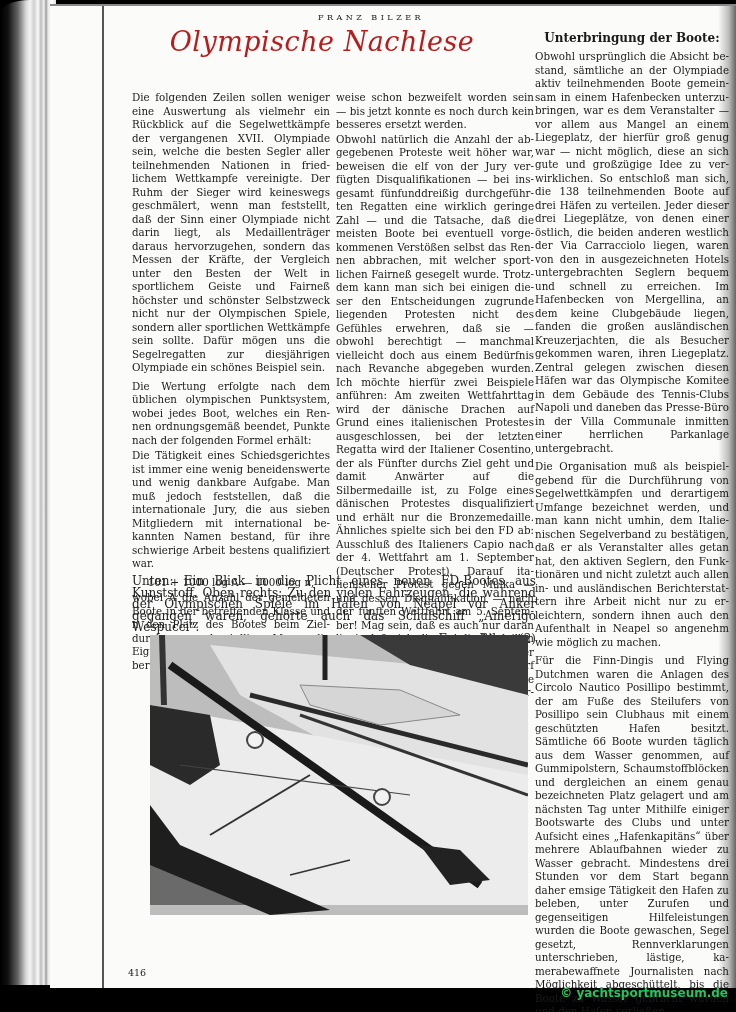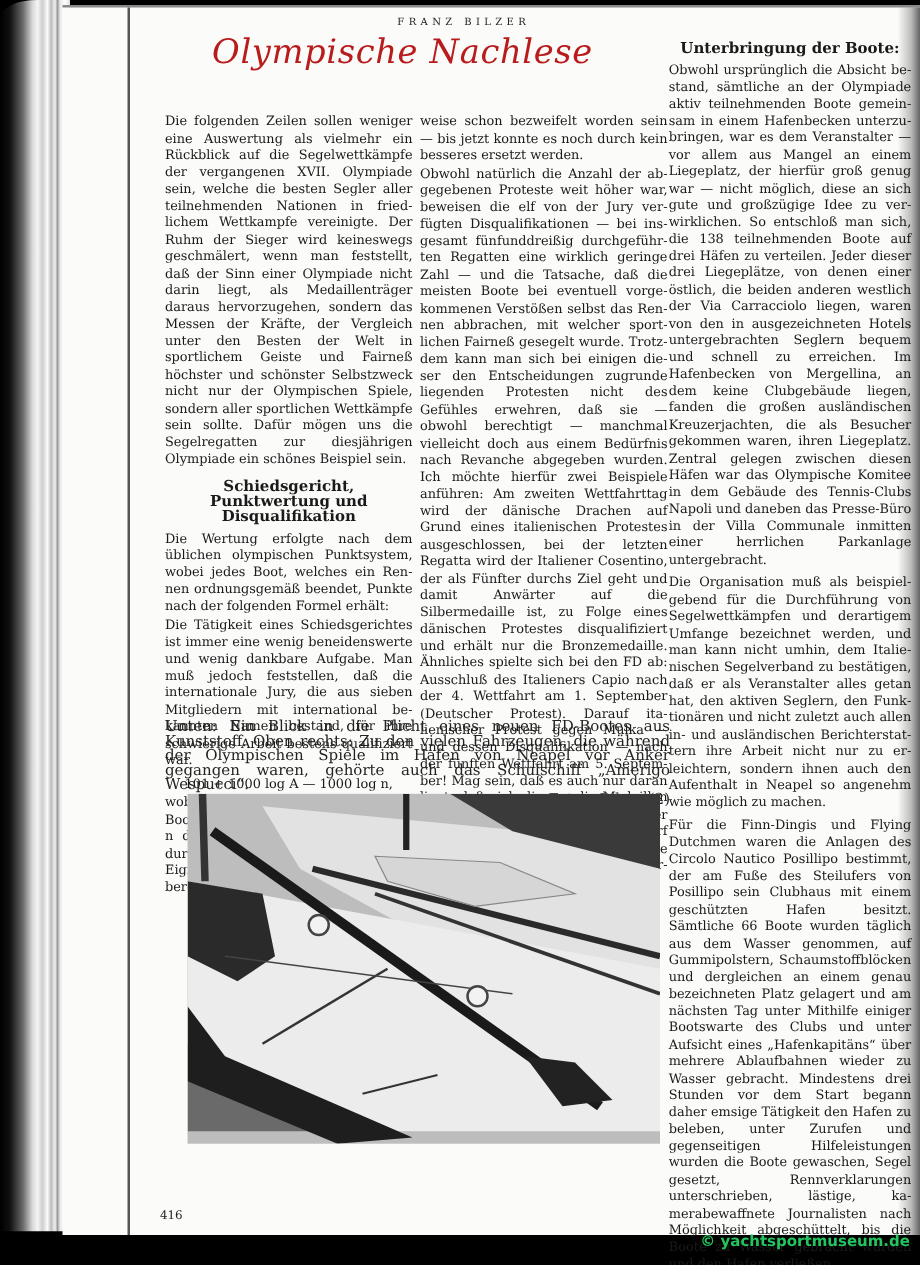--- a/index.html
+++ b/index.html
@@ -69,21 +69,20 @@
 <div class="book-edge"></div>
 
 <div class="page">
   <div class="gutter-line"></div>
 
   <div class="byline">FRANZ BILZER</div>
   <div class="title">Olympische Nachlese</div>
 
   <div class="col col1">
     <p>Die folgenden Zeilen sollen weniger eine Auswertung als vielmehr ein Rückblick auf die Segelwettkämpfe der vergangenen XVII. Olympiade sein, welche die besten Segler aller teilnehmenden Nationen in fried­lichem Wettkampfe vereinigte. Der Ruhm der Sieger wird keineswegs geschmälert, wenn man feststellt, daß der Sinn einer Olympiade nicht darin liegt, als Medaillenträger daraus hervorzugehen, sondern das Messen der Kräfte, der Vergleich unter den Besten der Welt in sportlichem Geiste und Fairneß höchster und schönster Selbstzweck nicht nur der Olympischen Spiele, sondern aller sportlichen Wettkämpfe sein sollte. Dafür mögen uns die Segelregatten zur diesjährigen Olympiade ein schö­nes Beispiel sein.</p>
-    <div class="subhead">Schiedsgericht, Punktwertung und Disqualifikation</div>
     <p style="margin-bottom:2px">Die Wertung erfolgte nach dem üblichen olympischen Punktsystem, wobei jedes Boot, welches ein Ren­nen ordnungsgemäß beendet, Punkte nach der folgenden Formel erhält:</p>
     <p>Die Tätigkeit eines Schiedsgerichtes ist immer eine wenig beneidens­werte und wenig dankbare Aufgabe. Man muß jedoch feststellen, daß die internationale Jury, die aus sieben Mitgliedern mit international be­kannten Namen bestand, für ihre schwierige Arbeit bestens qualifiziert war.</p>
     <div class="formula">101 + 1000 log A — 1000 log n,</div>
     <p>wobei A die Anzahl der gemeldeten Boote in der betreffenden Klasse und n den Platz des Bootes beim Ziel­durchgang darstellt. Mag die Eignung dieses Systems auch berechtigter­</p>
   </div>
 
   <div class="col col2">
     <p style="margin-bottom:1px">weise schon bezweifelt worden sein — bis jetzt konnte es noch durch kein besseres ersetzt werden.</p>
     <p>Obwohl natürlich die Anzahl der ab­gegebenen Proteste weit höher war, beweisen die elf von der Jury ver­fügten Disqualifikationen — bei ins­gesamt fünfunddreißig durchgeführ­ten Regatten eine wirklich geringe Zahl — und die Tatsache, daß die meisten Boote bei eventuell vorge­kommenen Verstößen selbst das Ren­nen abbrachen, mit welcher sport­lichen Fairneß gesegelt wurde. Trotz­dem kann man sich bei einigen die­ser den Entscheidungen zugrunde lie­genden Protesten nicht des Gefühles erwehren, daß sie — obwohl berech­tigt — manchmal vielleicht doch aus einem Bedürfnis nach Revanche ab­gegeben wurden. Ich möchte hierfür zwei Beispiele anführen: Am zweiten Wettfahrttag wird der dänische Dra­chen auf Grund eines italienischen Protestes ausgeschlossen, bei der letz­ten Regatta wird der Italiener Co­sentino, der als Fünfter durchs Ziel geht und damit Anwärter auf die Silbermedaille ist, zu Folge eines dänischen Protestes disqualifiziert und erhält nur die Bronzemedaille. Ähnliches spielte sich bei den FD ab: Ausschluß des Italieners Capio nach der 4. Wettfahrt am 1. Septem­ber (Deutscher Protest). Darauf ita­lienischer Protest gegen Mulka — und dessen Disqualifikation — nach der fünften Wettfahrt am 5. Septem­ber! Mag sein, daß es auch nur dar­an liegt, daß sich die um die Me­daillen kämpfenden Mannschaften der Spitzengruppe besonders scharf bewachen und verständlicherweise wenig geneigt sind, gegenüber Ver­stößen des Rivalen tolerant zu sein.</p>
   </div>

